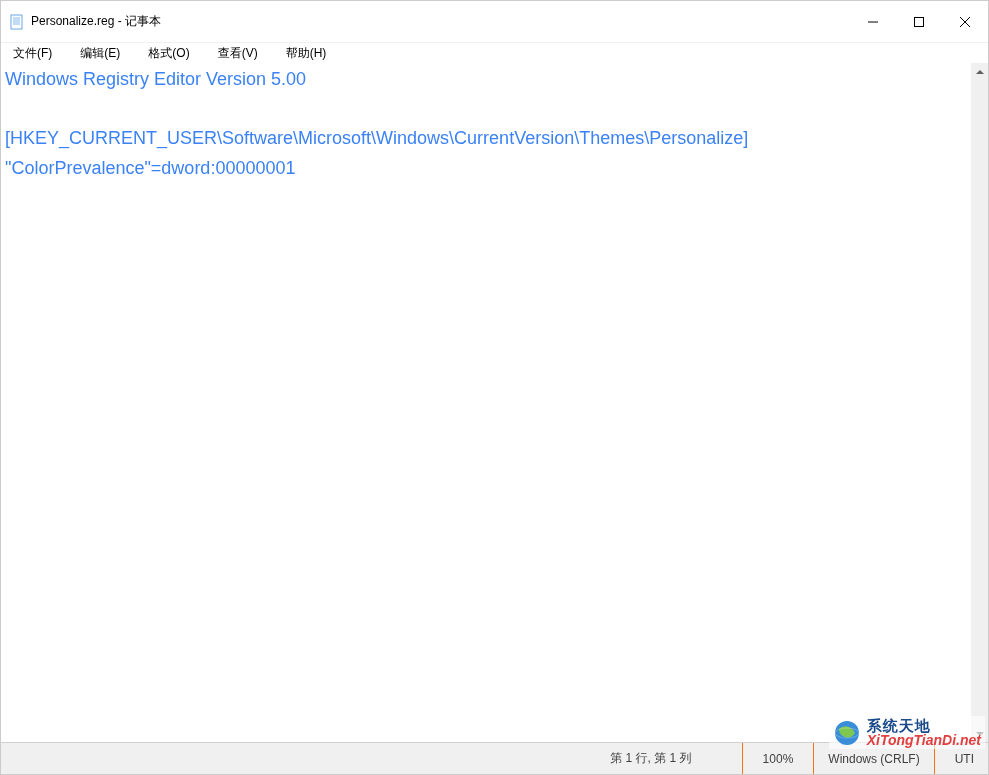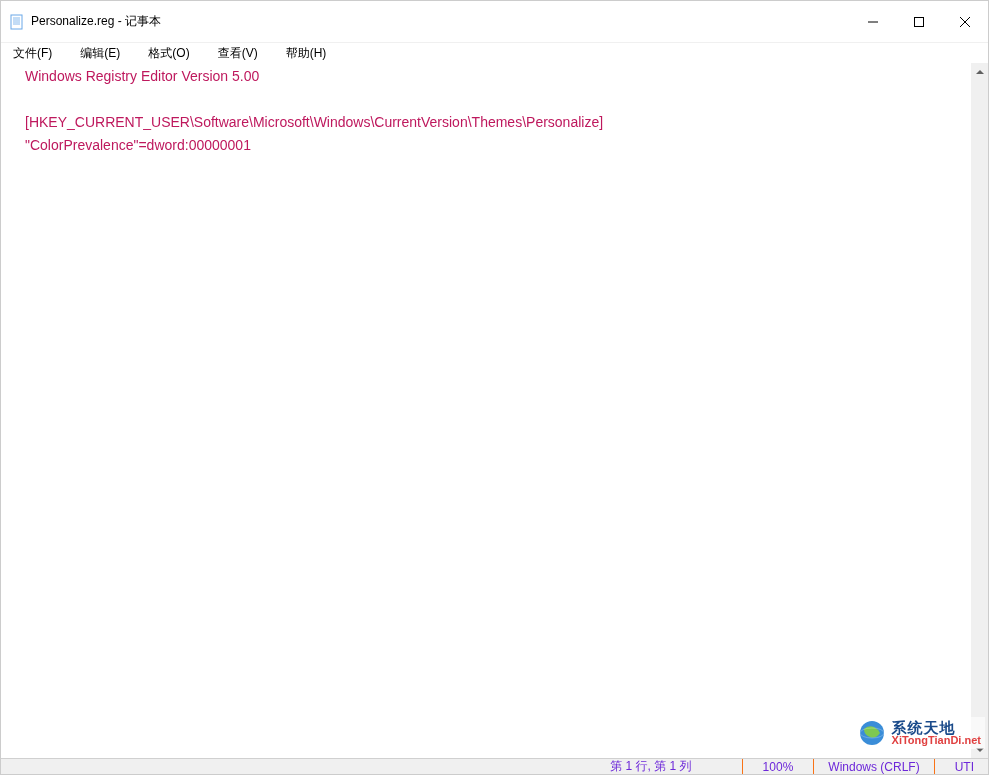--- a/index.html
+++ b/index.html
@@ -77,28 +77,27 @@
     .editor-container {
       flex: 1;
       display: flex;
       background: #ffffff;
       overflow: hidden;
       position: relative;
     }
     .editor {
       flex: 1;
       padding: 2px 4px;
-      font-size: 14px;
+      font-size: 18px;
       line-height: 1.65;
       font-family: "Microsoft YaHei", "Segoe UI", sans-serif;
-      color: #be185d;
+      color: #3b82f6;
       white-space: pre-wrap;
       word-break: break-all;
       overflow: hidden;
-      margin-left: 20px;
     }
     .scrollbar-v {
       width: 17px;
       background: #f0f0f0;
       position: relative;
     }
     .scrollbar-arrow {
       width: 17px;
       height: 17px;
       display: flex;
@@ -109,27 +108,27 @@
     }
     .scrollbar-arrow.top {
       position: absolute;
       top: 0;
     }
     .scrollbar-arrow.bottom {
       position: absolute;
       bottom: 0;
     }
     .statusbar {
-      height: 16px;
+      height: 32px;
       background: #f0f0f0;
       border-top: 1px solid #d0d0d0;
       display: flex;
       align-items: center;
       font-size: 12px;
-      color: #6d28d9;
+      color: #404040;
     }
     .status-spacer {
       flex: 1;
     }
     .status-cell {
       padding: 0 14px;
       border-left: 1px solid #f97316;
       height: 100%;
       display: flex;
       align-items: center;
@@ -164,23 +163,24 @@
       flex-direction: column;
       line-height: 1;
     }
     .wm-main {
       font-size: 15px;
       font-weight: bold;
       color: #1a4a8a;
       letter-spacing: 1px;
     }
     .wm-sub {
-      font-size: 11px;
+      font-size: 14px;
       color: #e04040;
       font-weight: bold;
+      font-style: italic;
     }
   </style>
 </head>
 <body>
 
 <div class="titlebar">
   <span class="app-icon">
     <svg viewBox="0 0 16 16">
       <rect x="2" y="1" width="11" height="14" fill="#ffffff" stroke="#6aa8e8" stroke-width="1"></rect>
       <line x1="4" y1="4" x2="11" y2="4" stroke="#6aa8e8" stroke-width="0.8"></line>

